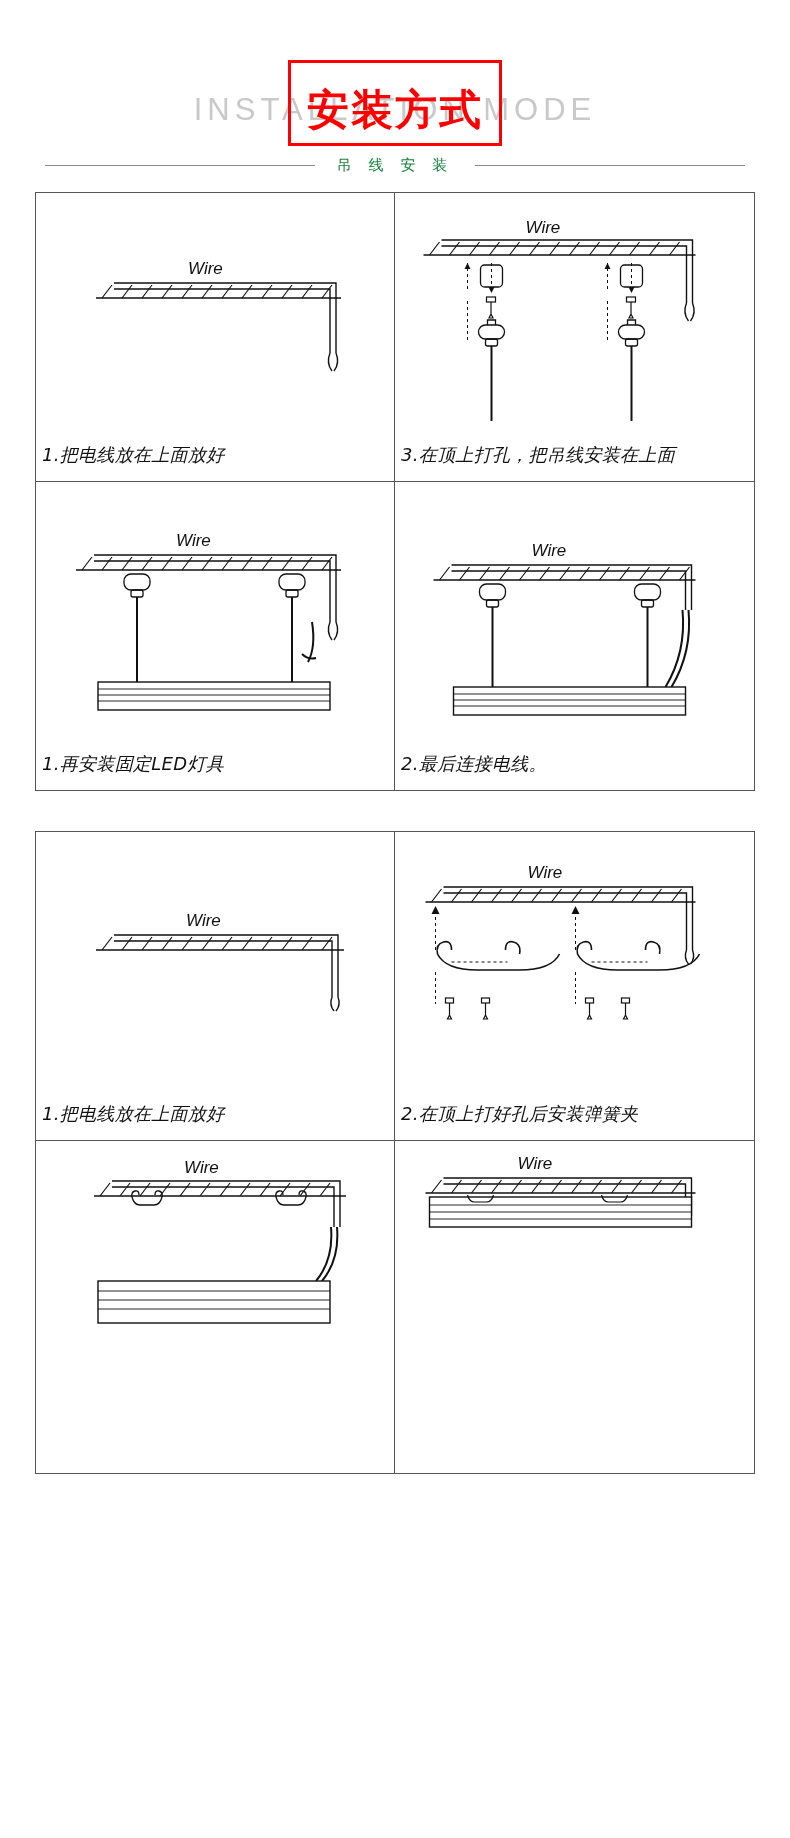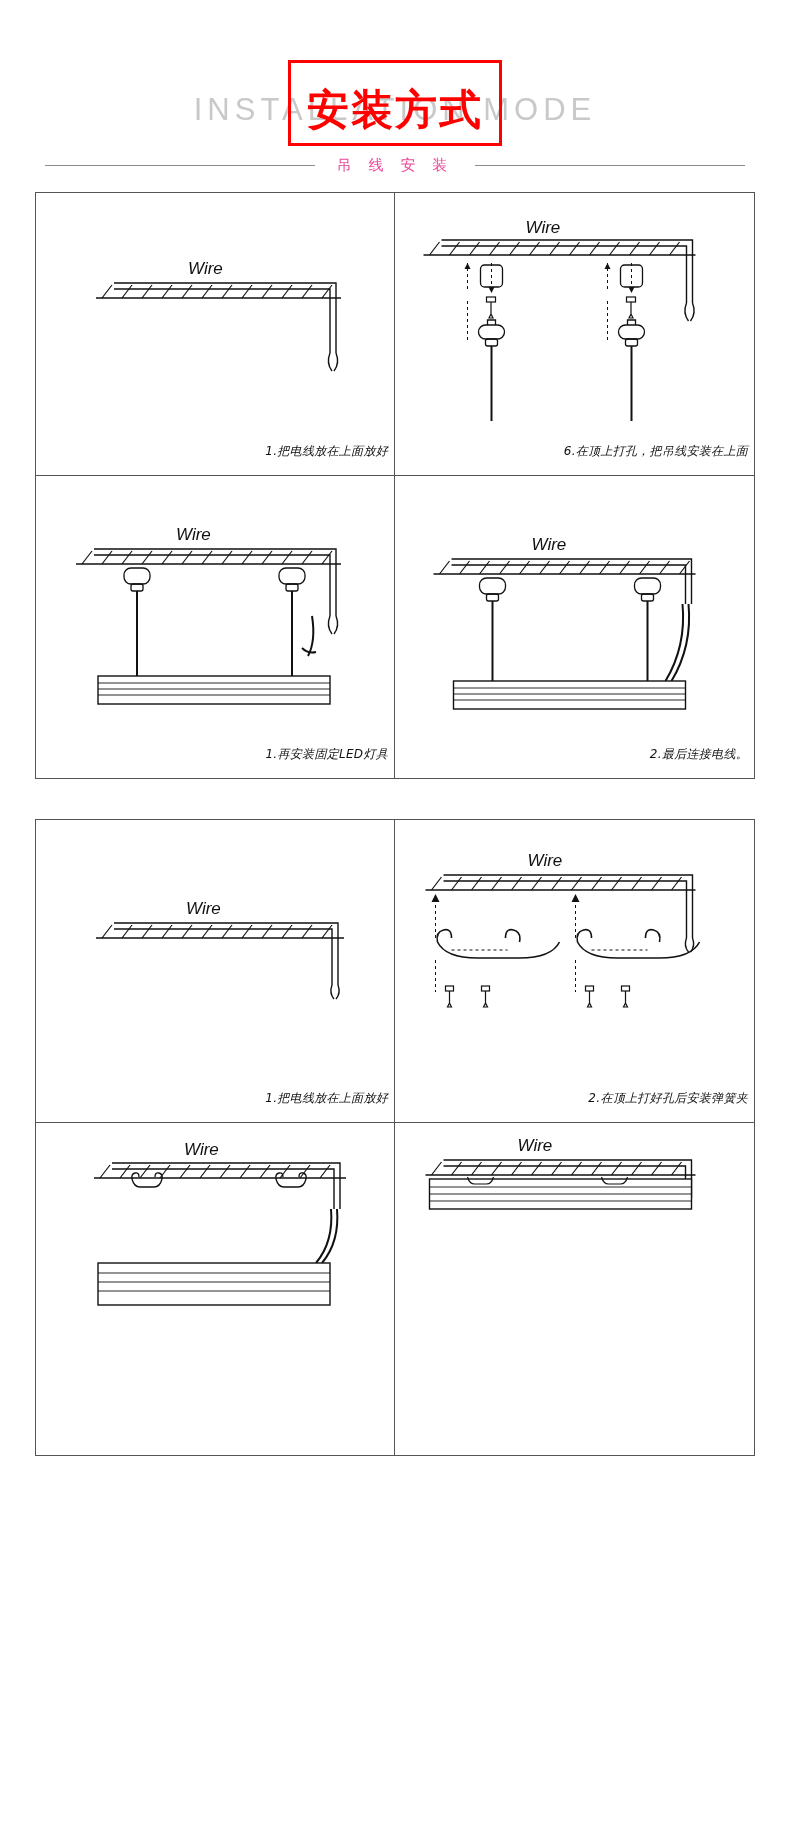--- a/index.html
+++ b/index.html
@@ -68,21 +68,21 @@
   .section-title .rule {
     flex: 1 1 auto;
     height: 1px;
     background: #8a8a8a;
   }
   .section-title .label {
     flex: 0 0 auto;
     padding: 0 22px;
     font-size: 15px;
     letter-spacing: 6px;
-    color: #ec4899;
+    color: #15803d;
     white-space: nowrap;
     font-family: "DejaVu Sans", sans-serif;
   }
 
   
   .grid {
     margin: 12px 35px 0 35px;
     border: 1px solid #555;
     display: grid;
     grid-template-columns: 1fr 1fr;
@@ -97,22 +97,22 @@
   }
   .cell:nth-child(2n) { border-right: none; }
   .grid.rows2 .cell:nth-child(n+3) { border-bottom: none; }
 
   .cell .art {
     position: relative;
     width: 100%;
     box-sizing: border-box;
   }
   .cell .caption {
-    text-align: right;
-    font-size: 12px;
+    text-align: left;
+    font-size: 18px;
     color: #111;
     font-family: "DejaVu Sans", sans-serif;
     padding: 0 6px 14px 6px;
     min-height: 18px;
     letter-spacing: 0.3px;
   }
   .cell .caption.empty { visibility: hidden; }
 
   svg { display: block; }
 
@@ -233,21 +233,21 @@
             <g fill="none" stroke="#111" stroke-width="1.3">
               <rect x="223" y="132" width="26" height="14" rx="7"></rect>
               <path d="M232 132 v-5 h8 v5"></path>
               <rect x="230" y="146" width="12" height="7" rx="2"></rect>
             </g>
             <line x1="236" y1="153" x2="236" y2="228" stroke="#111" stroke-width="2"></line>
             <line x1="212" y1="108" x2="212" y2="150" stroke="#111" stroke-width="1" stroke-dasharray="3 3"></line>
           </g>
         </svg>
       </div>
-      <div class="caption">6.在顶上打孔，把吊线安装在上面</div>
+      <div class="caption">3.在顶上打孔，把吊线安装在上面</div>
     </div>
 
     <div class="cell">
       <div class="art">
         <svg width="100%" height="270" viewBox="0 0 358 270">
           <line x1="40" y1="88" x2="305" y2="88" stroke="#111" stroke-width="1.4"></line>
           <g stroke="#111" stroke-width="1.2">
             <line x1="46" y1="88" x2="56" y2="75"></line>
             <line x1="66" y1="88" x2="76" y2="75"></line>
             <line x1="86" y1="88" x2="96" y2="75"></line>

